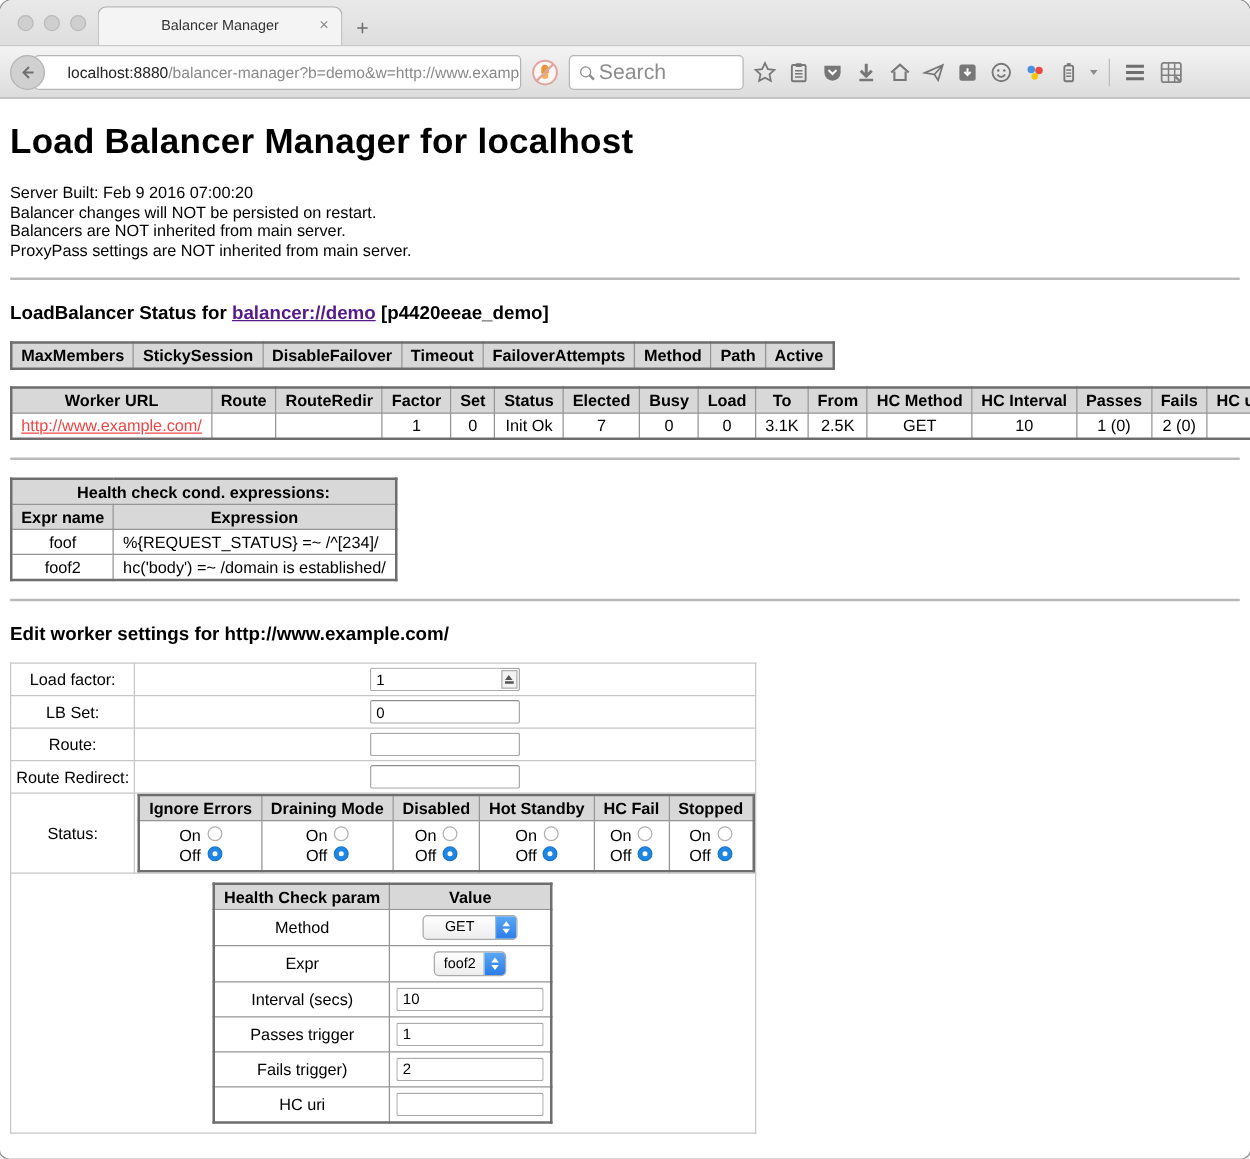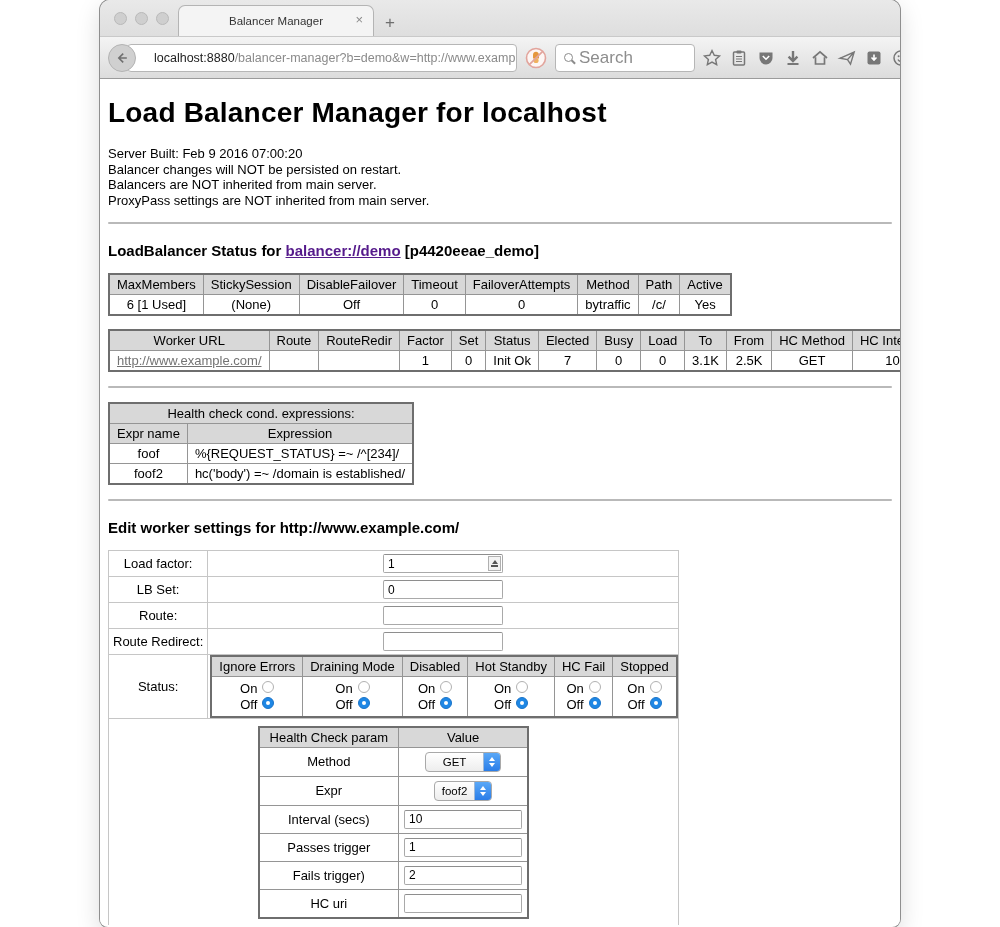--- a/index.html
+++ b/index.html
@@ -1,18 +1,18 @@
 <!DOCTYPE html>
 <html><head>
 <meta charset="utf-8">
 <style>
   * { box-sizing: border-box; margin: 0; padding: 0; }
   html,body { background:#fff; font-family:"Liberation Sans","DejaVu Sans",sans-serif; }
   .window{
-    width:800px;height:927px;margin:0 auto;position:relative;
+    width:1000px;height:927px;margin:0 auto;position:relative;
     border-radius:10px 10px 8px 8px;overflow:hidden;
     box-shadow:0 0 0 1px #8f8f8f, 0 8px 24px rgba(0,0,0,.15);
     background:#fff;
   }
   
   .tabbar{
     height:36px;background:linear-gradient(#e9e9e9,#dedede);
     display:flex;align-items:flex-end;position:relative;
   }
   .traffic{display:flex;gap:8px;position:absolute;left:14px;top:12px;}
@@ -56,24 +56,24 @@
   .tbsep{width:1px;height:22px;background:#bdbdbd;flex:0 0 auto;margin:0 2px;}
   
   .content{background:#fff;height:846px;padding:0 8px;overflow:hidden;}
   h1.pagetitle{font-size:28px;font-weight:bold;color:#000;padding-top:18px;letter-spacing:.2px;}
   .info{margin-top:17px;font-size:13px;line-height:15.5px;color:#000;}
   hr.rule{border:none;height:2px;background:#b9b9b9;margin:14px 0;border-radius:1px;}
   h3.sect{font-size:15px;font-weight:bold;margin:18px 0 14px 0;color:#000;}
   h3.sect a{color:#551a8b;text-decoration:underline;}
   
   table.dtable{border-collapse:collapse;border:2px solid #6e6e6e;font-size:13px;margin-bottom:13px;}
-  table.dtable th{background:#d8d8d8;font-weight:normal;border:1px solid #959595;padding:2px 7px;white-space:nowrap;text-align:center;}
+  table.dtable th{background:#d8d8d8;font-weight:bold;border:1px solid #959595;padding:2px 7px;white-space:nowrap;text-align:center;}
   table.dtable td{border:1px solid #959595;padding:2px 7px;white-space:nowrap;text-align:center;background:#fff;}
   table.dtable td.left{text-align:left;}
-  table.dtable a{color:#737373;}
+  table.dtable a{color:#ef4444;}
   
   .form-table{border-collapse:collapse;width:565px;font-size:13px;margin-top:14px;}
   .form-table > tbody > tr > td{border:1px solid #c6c6c6;padding:3px 4px;}
   td.flabel{width:101px;text-align:center;white-space:nowrap;}
   td.fctrl{text-align:center;}
   input.txt{
     width:120px;height:19px;border:1px solid #a9a9a9;border-top-color:#8e8e8e;border-radius:2px;
     font-size:12px;padding:0 4px;font-family:"Liberation Sans",sans-serif;background:#fff;color:#000;
   }
   .numwrap{display:inline-flex;width:120px;height:19px;border:1px solid #a9a9a9;border-top-color:#8e8e8e;border-radius:2px;background:#fff;align-items:stretch;}
@@ -231,30 +231,20 @@
       <tbody>
           <tr>
         <th>MaxMembers</th>
         <th>StickySession</th>
         <th>DisableFailover</th>
         <th>Timeout</th>
         <th>FailoverAttempts</th>
         <th>Method</th>
         <th>Path</th>
         <th>Active</th>
-      </tr>
-      <tr>
-        <td>6 [1 Used]</td>
-        <td>(None)</td>
-        <td>Off</td>
-        <td>0</td>
-        <td>0</td>
-        <td>bytraffic</td>
-        <td>/c/</td>
-        <td>Yes</td>
       </tr>
     </tbody>
       </table>
 
     <table class="dtable">
       <tbody>
           <tr>
         <th style="width:165px">Worker URL</th>
         <th>Route</th>
         <th>RouteRedir</th>

